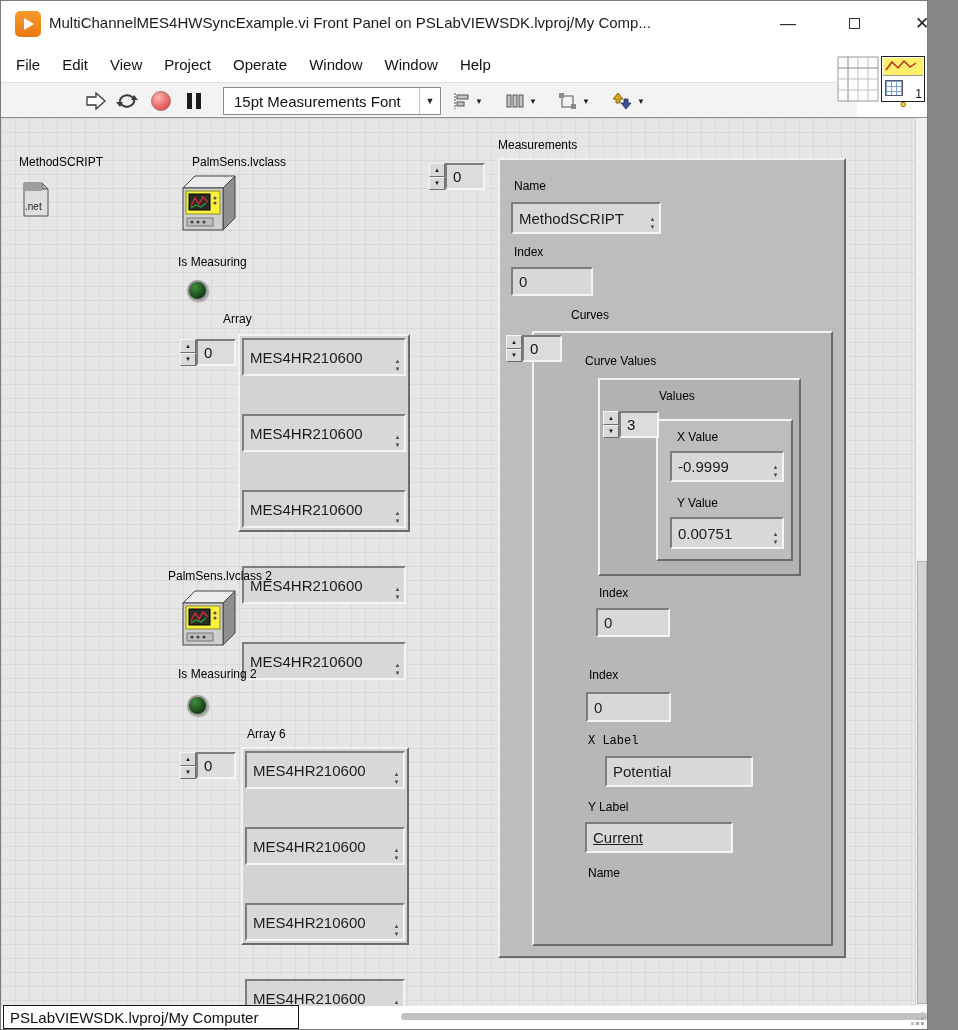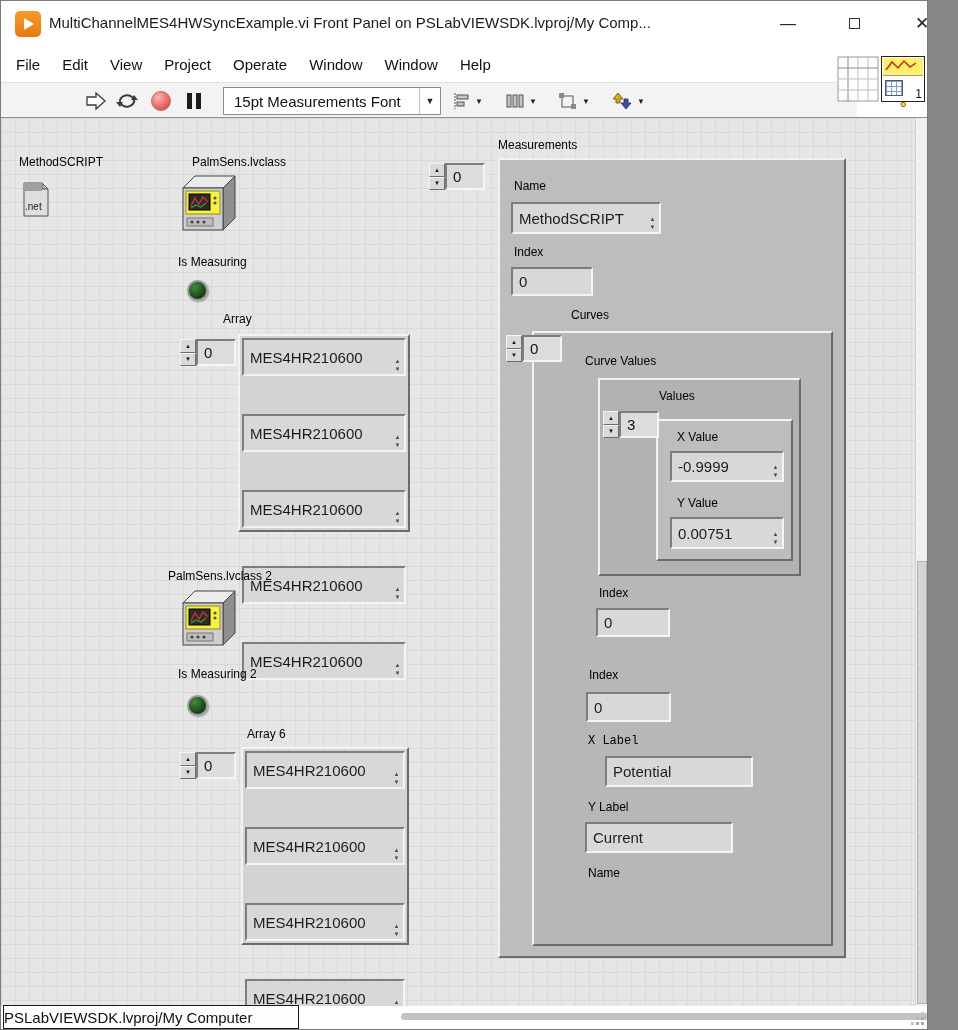--- a/index.html
+++ b/index.html
@@ -91,21 +91,21 @@
 
   .led { position:absolute; width:21px; height:21px; border-radius:50%; border:2px solid #9a9a9a;
          background:radial-gradient(circle at 35% 30%, #3f8c3f, #123a12 75%);
          box-shadow:1px 1px 2px rgba(0,0,0,0.35); }
 
   .arr-field { position:relative; margin:0; }
 
   
   .bottombar { position:absolute; left:0; top:1005px; width:958px; height:25px; background:#fff; }
   .context-box { position:absolute; left:2px; top:1004px; width:296px; height:24px; background:#fdfdfd;
-         border:1px solid #1a1a1a; font-size:15px; color:#111; display:flex; align-items:center; white-space:nowrap; }
+         border:1px solid #1a1a1a; font-size:15px; color:#111; display:flex; align-items:center; padding-left:6px; white-space:nowrap; }
   .hscroll-thumb { position:absolute; left:400px; top:1012px; width:545px; height:7px; background:#c2c2c2; border-radius:4px; }
   .vscroll { position:absolute; right:0; top:117px; width:12px; height:888px; background:#f0f0f0; border-left:1px solid #d2d2d2; }
   .vscroll-thumb { position:absolute; left:1px; top:443px; width:10px; height:443px; background:#d4d4d4; border:1px solid #b2b2b2; }
   .grip { position:absolute; right:3px; bottom:4px; width:14px; height:14px; }
   .grip::after { content:""; position:absolute; right:0; bottom:0; width:3px; height:3px; background:#a8a8a8;
          box-shadow:-5px 0 #a8a8a8, 0 -5px #a8a8a8, -10px 0 #c6c6c6, 0 -10px #c6c6c6, -5px -5px #b8b8b8; }
 </style>
 </head>
 <body>
 
@@ -338,21 +338,21 @@
     <div class="fld" style="left:585px; top:574px; width:85px; height:30px;">
       <span class="fld-text">0</span>
     </div>
 
     <div class="lbl" style="left:587px; top:616px;font-family:Liberation Mono, monospace;">X Label</div>
     <div class="fld" style="left:584px; top:638px; width:148px; height:31px;margin-left:20px;">
       <span class="fld-text">Potential</span>
     </div>
 
     <div class="lbl" style="left:587px; top:682px;">Y Label</div>
-    <div class="fld" style="left:584px; top:704px; width:148px; height:31px;">
+    <div class="fld" style="left:584px; top:704px; width:148px; height:31px;text-decoration:underline;">
       <span class="fld-text">Current</span>
     </div>
 
     <div class="lbl" style="left:587px; top:748px;">Name</div>
 
     <div class="lbl" style="left:167px; top:451px;">PalmSens.lvclass 2</div>
     <svg style="position:absolute; left:176px; top:469px;" width="62" height="68" viewBox="0 0 62 68">
       <polygon points="6,16 46,16 58,4 18,4" fill="#ececec" stroke="#444"></polygon>
       <polygon points="46,16 58,4 58,46 46,58" fill="#8f8f8f" stroke="#444"></polygon>
       <rect x="6" y="16" width="40" height="42" fill="#cfcfcf" stroke="#444"></rect>

